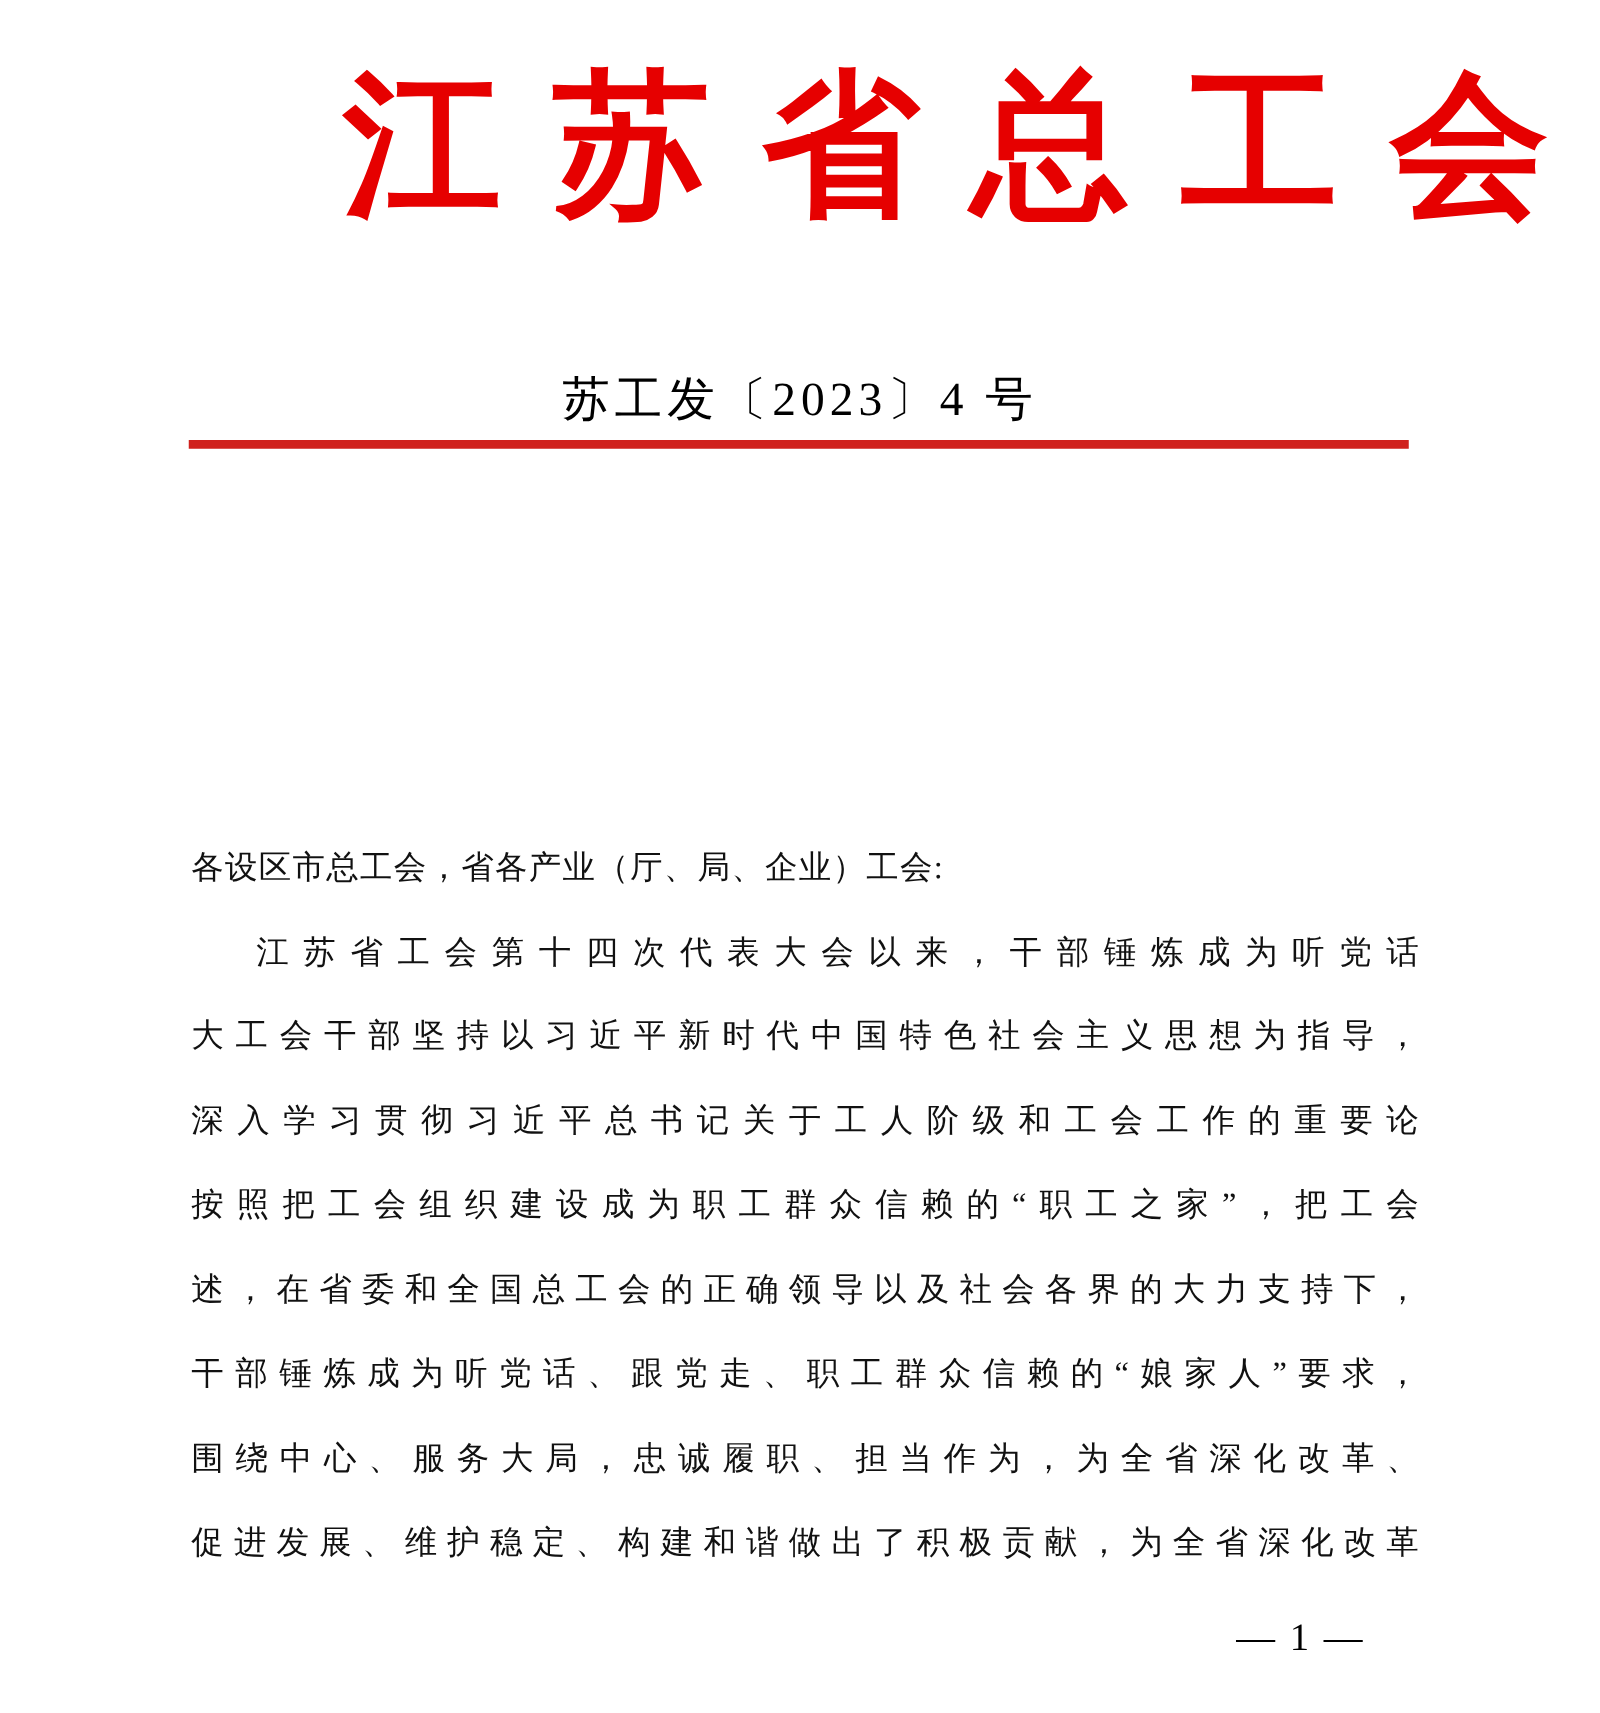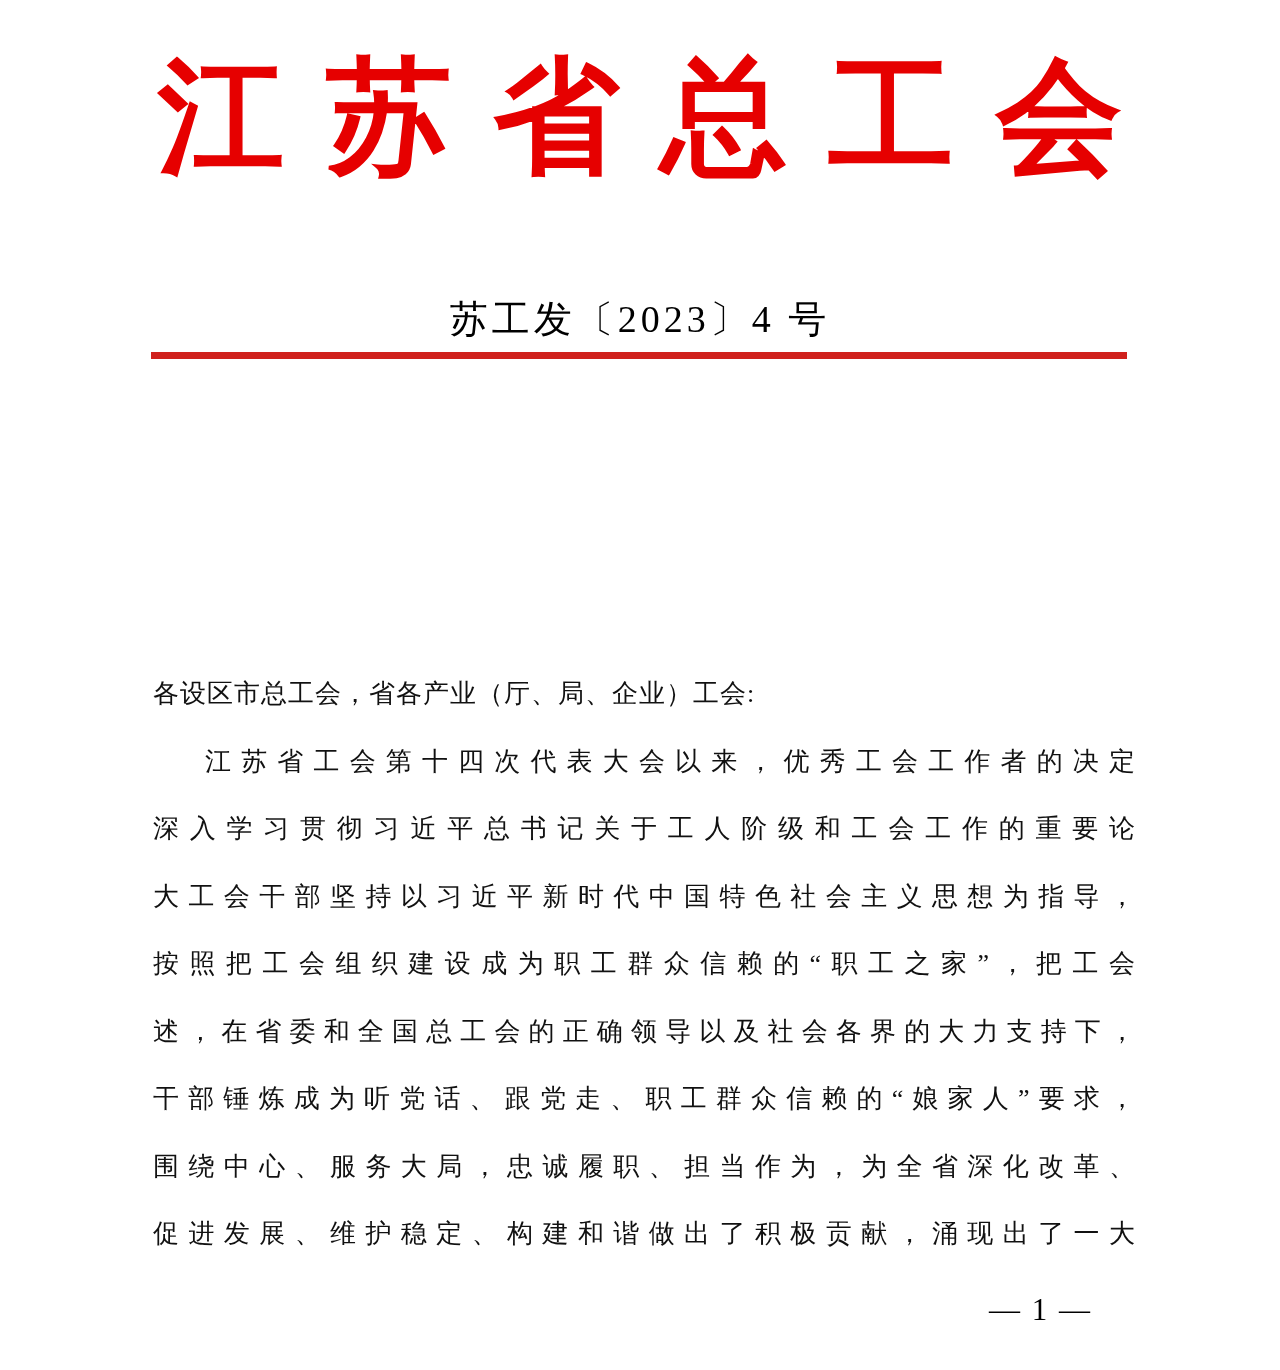--- a/index.html
+++ b/index.html
@@ -20,21 +20,21 @@
   .page {
     position: absolute;
     inset: 0;
     background: #ffffff;
   }
   .org-title {
     position: absolute;
     top: 38px;
     left: 0;
     width: 100%;
-    text-align: center;
+    text-align: right;
     color: var(--header-red);
     font-size: 126px;
     font-weight: 700;
     letter-spacing: 0.33em;
     text-indent: 0.33em;
     line-height: 160px;
     white-space: nowrap;
   }
   .doc-number {
     position: absolute;
@@ -107,25 +107,25 @@
 
   <div class="org-title">江苏省总工会</div>
 
   <div class="doc-number">苏工发〔2023〕4 号</div>
 
   <div class="red-rule"></div>
 
 
   <div class="body-text">
     <div class="salutation">各设区市总工会，省各产业（厅、局、企业）工会:</div>
-    <div class="body-line indent">江苏省工会第十四次代表大会以来，优秀工会工作者的决定</div>
+    <div class="body-line indent">江苏省工会第十四次代表大会以来，干部锤炼成为听党话</div>
+    <div class="body-line">大工会干部坚持以习近平新时代中国特色社会主义思想为指导，</div>
     <div class="body-line">深入学习贯彻习近平总书记关于工人阶级和工会工作的重要论</div>
-    <div class="body-line">大工会干部坚持以习近平新时代中国特色社会主义思想为指导，</div>
     <div class="body-line">按照把工会组织建设成为职工群众信赖的“职工之家”，把工会</div>
     <div class="body-line">述，在省委和全国总工会的正确领导以及社会各界的大力支持下，</div>
     <div class="body-line">干部锤炼成为听党话、跟党走、职工群众信赖的“娘家人”要求，</div>
     <div class="body-line">围绕中心、服务大局，忠诚履职、担当作为，为全省深化改革、</div>
-    <div class="body-line">促进发展、维护稳定、构建和谐做出了积极贡献，涌现出了一大</div>
+    <div class="body-line">促进发展、维护稳定、构建和谐做出了积极贡献，为全省深化改革</div>
   </div>
 
   <div class="page-number">— 1 —</div>
 
 </div>
 
 </body></html>

